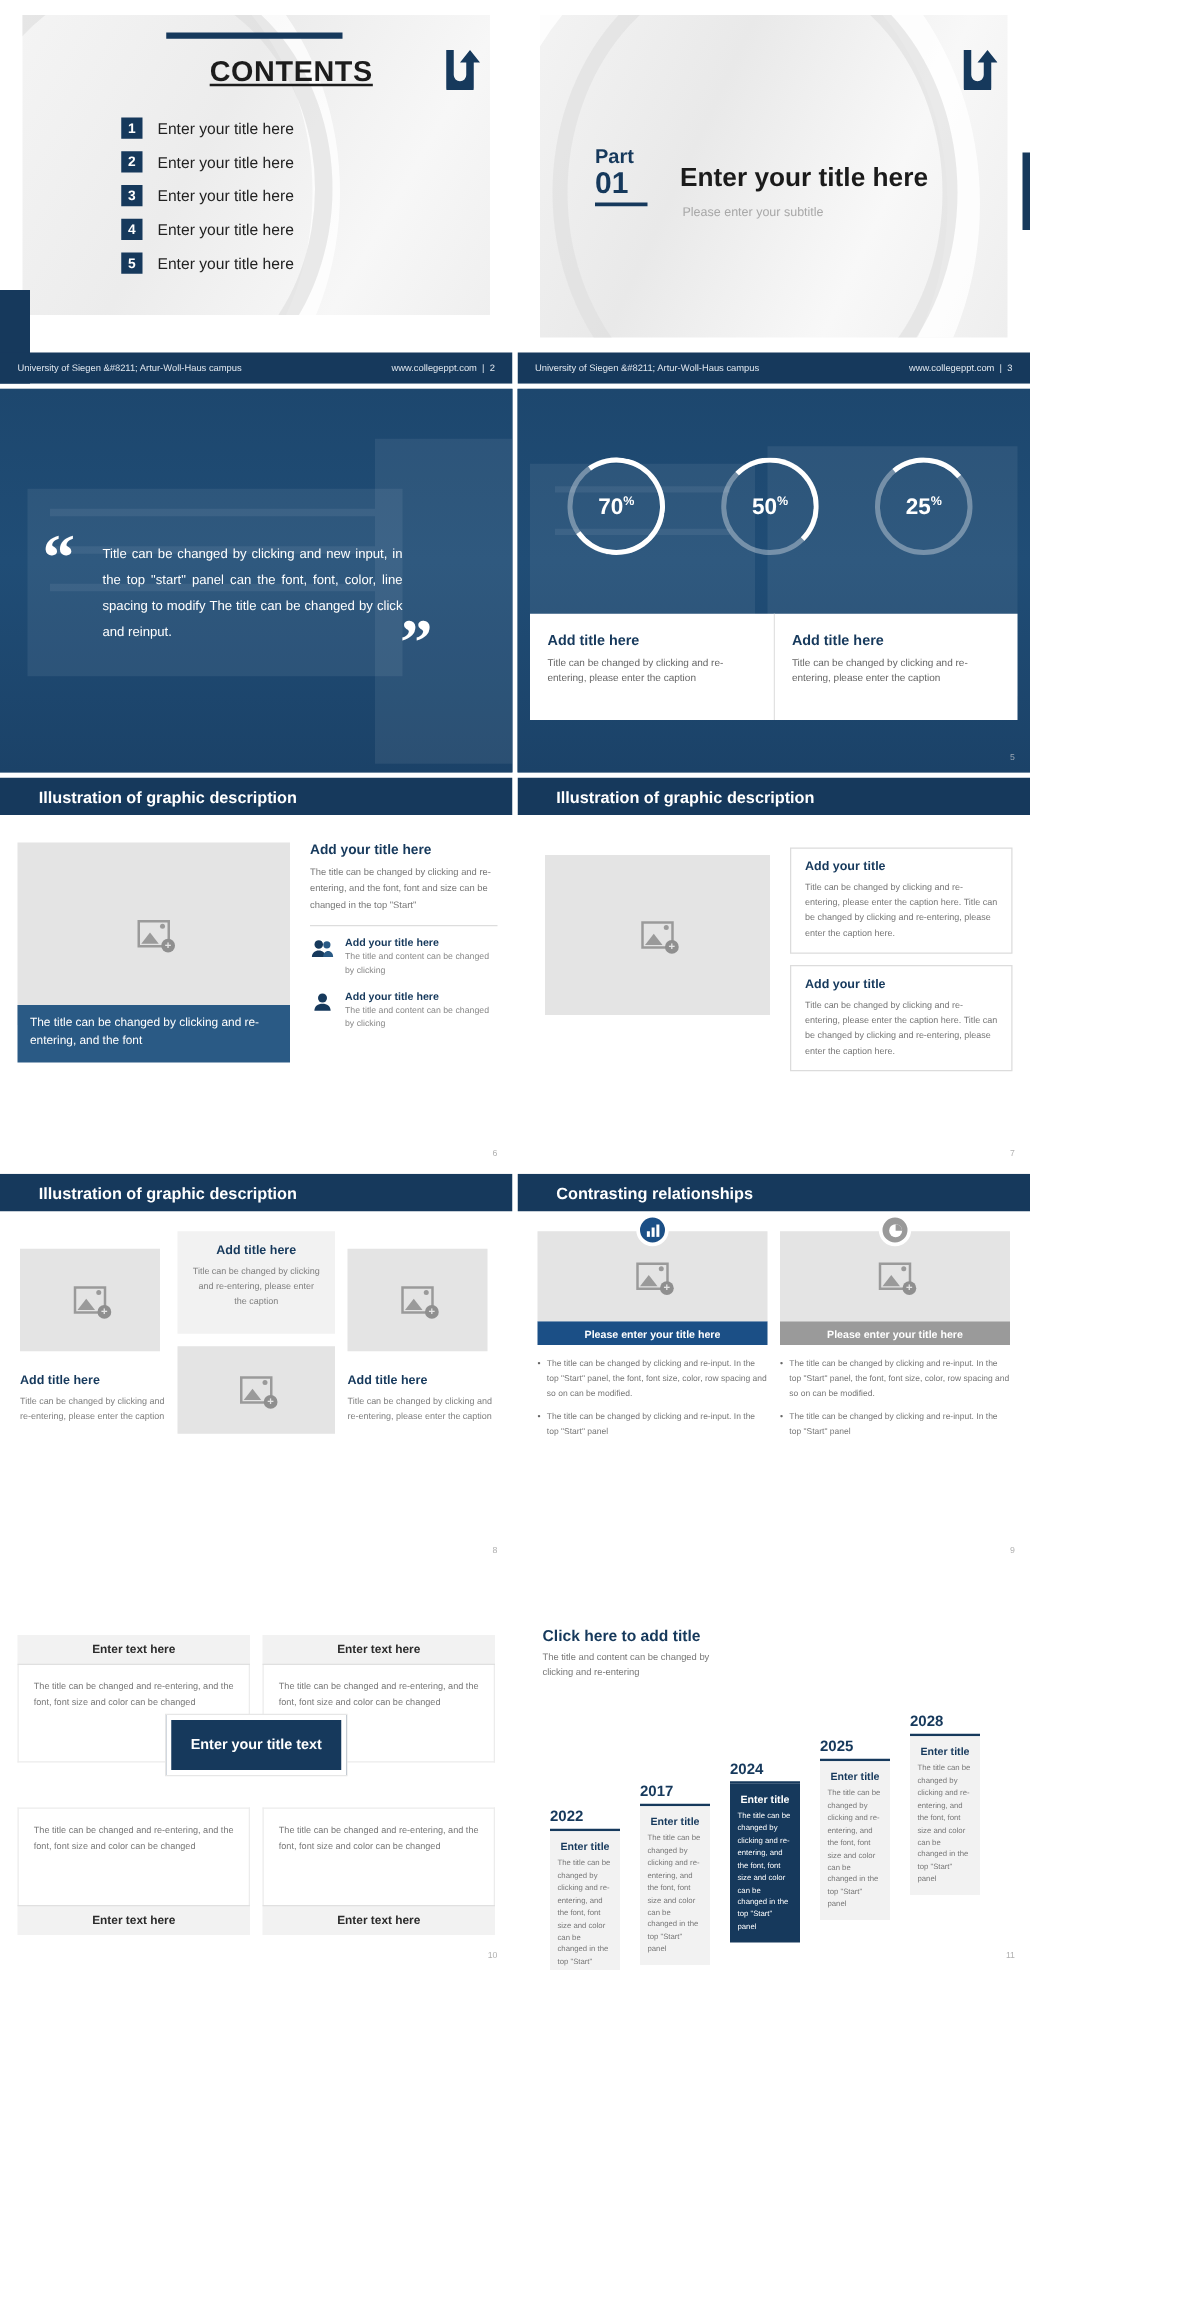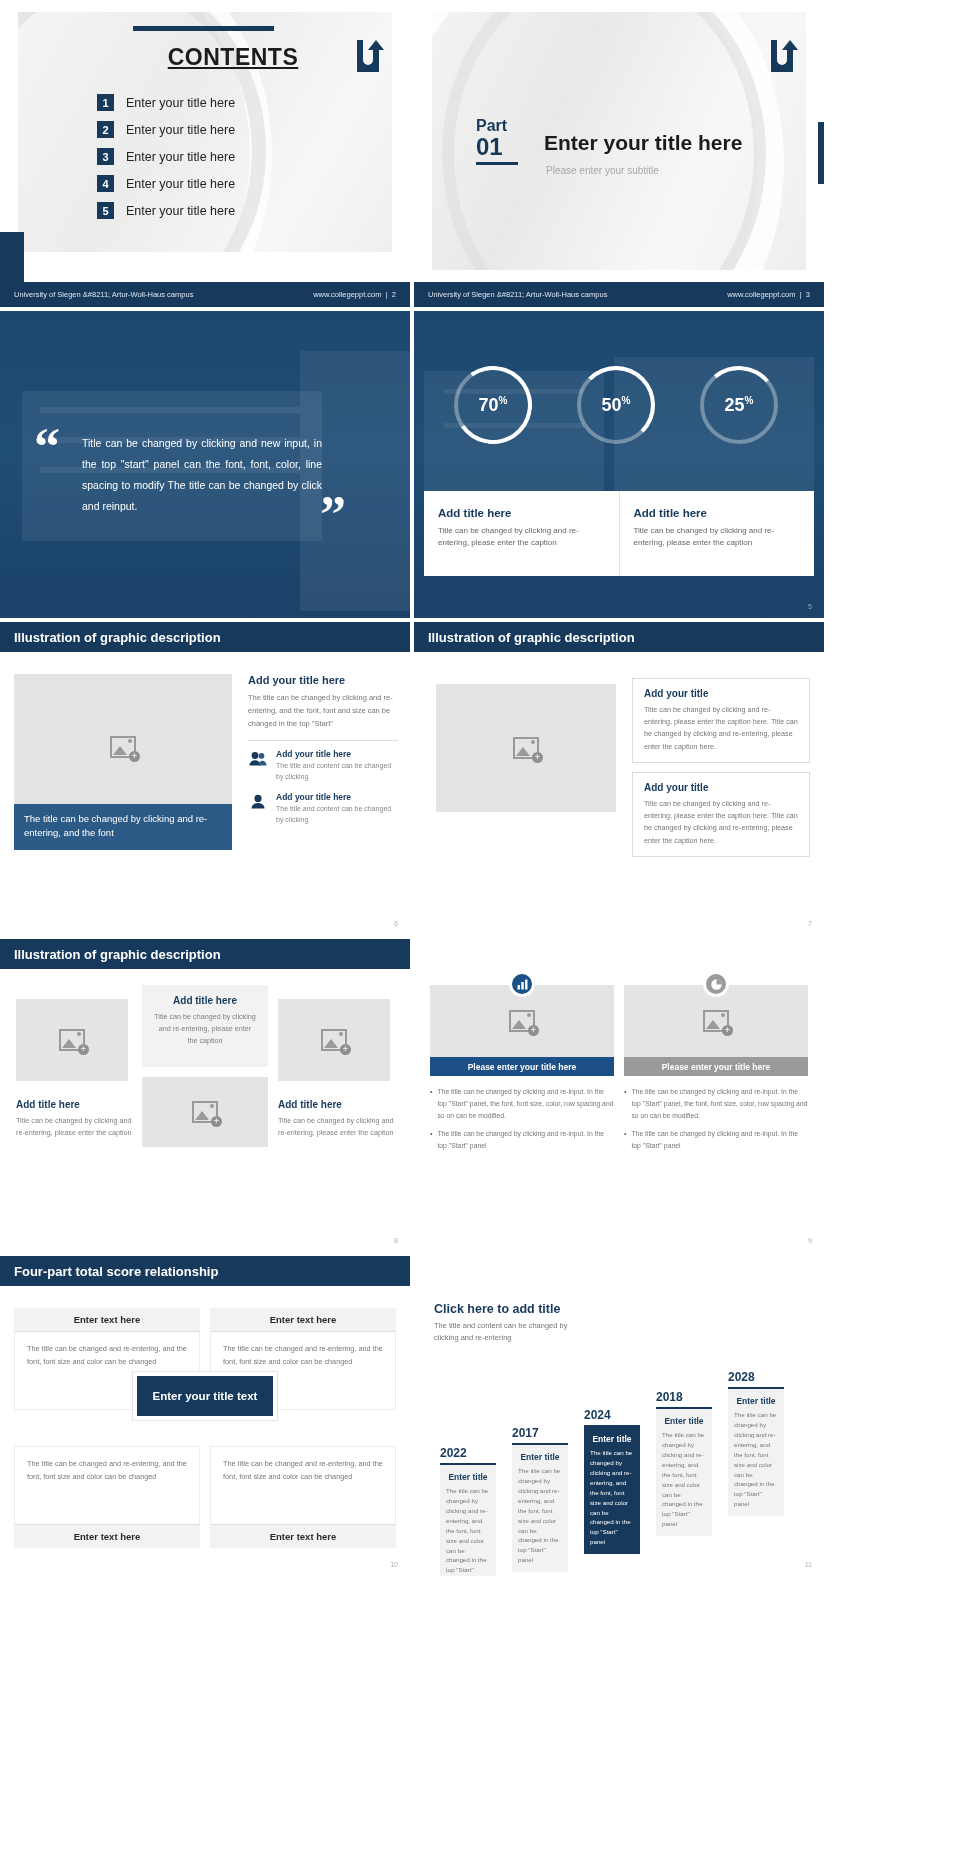--- a/index.html
+++ b/index.html
@@ -86,21 +86,21 @@
   .r25 .arc { border:4px solid transparent; border-top-color:#fff; transform:rotate(5deg); }
   .rings-panel { position:absolute; left:10px; bottom:42px; width:390px; height:85px; background:#fff; display:flex; }
   .rp-col { flex:1; padding:16px 14px 0 14px; }
   .rp-col + .rp-col { border-left:1px solid #e2e2e2; }
   .rp-col h4 { font-size:11.5px; color:#16395C; font-weight:700; margin-bottom:6px; }
   .rp-col p { font-size:8px; color:#666; line-height:1.55; }
   .pg-num { position:absolute; right:12px; bottom:8px; font-size:7px; color:#9aa6b3; }
 
   
   .s-std { width:410px; height:313px; background:#fff; position:relative; }
-  .hdr { width:410px; height:30px; background:#16395C; display:flex; align-items:center; padding-left:14px; }
+  .hdr { width:410px; height:30px; background:#16395C; display:flex; align-items:center; padding-left:31px; }
   .hdr h2 { color:#fff; font-size:13px; font-weight:700; }
   .pg { position:absolute; right:12px; bottom:8px; font-size:7px; color:#b0b0b0; }
 
   
   .imgbox { background:#e4e4e4; display:flex; align-items:center; justify-content:center; }
   .ph-icon { width:26px; height:22px; position:relative; }
   .ph-icon .frame { position:absolute; inset:0; border:2px solid #9a9a9a; }
   .ph-icon .mtn { position:absolute; left:3px; bottom:3px; width:0; height:0;
       border-left:7px solid transparent; border-right:7px solid transparent; border-bottom:9px solid #9a9a9a; }
   .ph-icon .sun { position:absolute; right:4px; top:3px; width:4px; height:4px; border-radius:50%; background:#9a9a9a; }
@@ -414,20 +414,23 @@
     <div class="s8-cell s8-txt" style="left:278px;top:160px;width:116px;">
       <h3>Add title here</h3>
       <p>Title can be changed by clicking and re-entering, please enter the caption</p>
     </div>
     <div class="pg">8</div>
   </div>
 
   <div class="vsep"></div>
 
   <div class="slide s-std">
+    <div class="hdr">
+      <h2>Contrasting relationships</h2>
+    </div>
 
     <div class="s9-col" style="left:16px;">
       <div class="imgbox s9-imgbox" style="position:relative;">
         <div class="s9-badge" style="background:#1B4F86;">
           <svg width="13" height="13" viewBox="0 0 13 13">
               <rect x="1.5" y="7" width="2.4" height="4.5" fill="#fff"></rect>
               <rect x="5.3" y="4" width="2.4" height="7.5" fill="#fff"></rect>
               <rect x="9.1" y="1.6" width="2.4" height="9.9" fill="#fff"></rect>
             </svg>
         </div>
@@ -480,23 +483,20 @@
     </div>
     <div class="pg">9</div>
   </div>
 </div>
 
 <div class="hsep"></div>
 
 <div class="row">
 
   <div class="slide s-std" style="height:320px;">
-    <div class="hdr">
-      <h2>Four-part total score relationship</h2>
-    </div>
 
     <div class="q-card" style="left:14px;top:52px;">
       <div class="q-head">Enter text here</div>
       <div class="q-body">The title can be changed and re-entering, and the font, font size and color can be changed</div>
     </div>
     <div class="q-card" style="left:210px;top:52px;">
       <div class="q-head">Enter text here</div>
       <div class="q-body">The title can be changed and re-entering, and the font, font size and color can be changed</div>
     </div>
 
@@ -543,21 +543,21 @@
     <div class="tl-step" style="left:170px;top:152px;">
       <div class="tl-year">2024</div>
       <div class="tl-rule"></div>
       <div class="tl-box active">
         <h4>Enter title</h4>
         <p>The title can be changed by clicking and re-entering, and the font, font size and color can be changed in the top "Start" panel</p>
       </div>
     </div>
 
     <div class="tl-step" style="left:242px;top:134px;">
-      <div class="tl-year">2018</div>
+      <div class="tl-year">2025</div>
       <div class="tl-rule"></div>
       <div class="tl-box">
         <h4>Enter title</h4>
         <p>The title can be changed by clicking and re-entering, and the font, font size and color can be changed in the top "Start" panel</p>
       </div>
     </div>
 
     <div class="tl-step" style="left:314px;top:114px;">
       <div class="tl-year">2028</div>
       <div class="tl-rule"></div>

